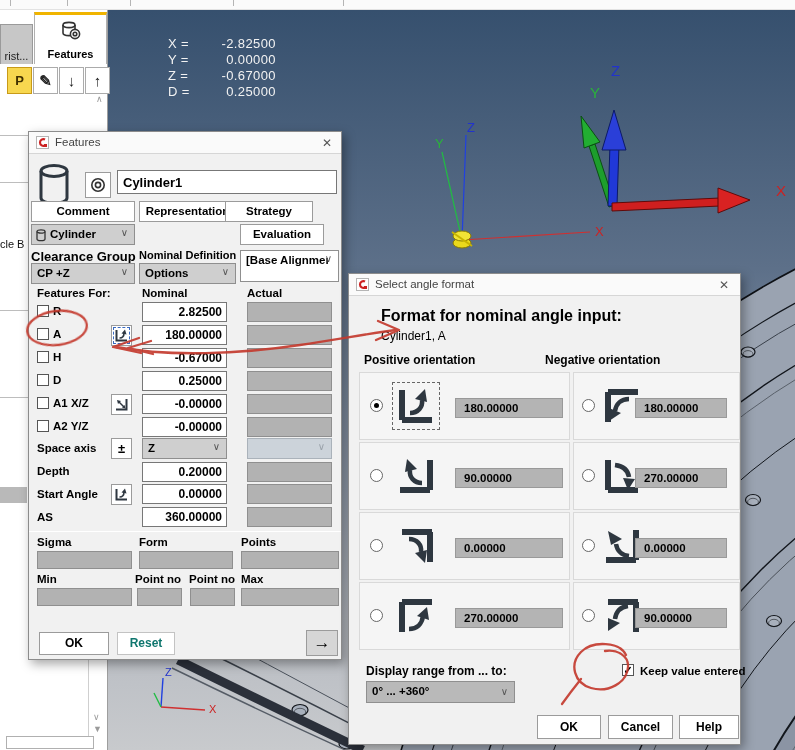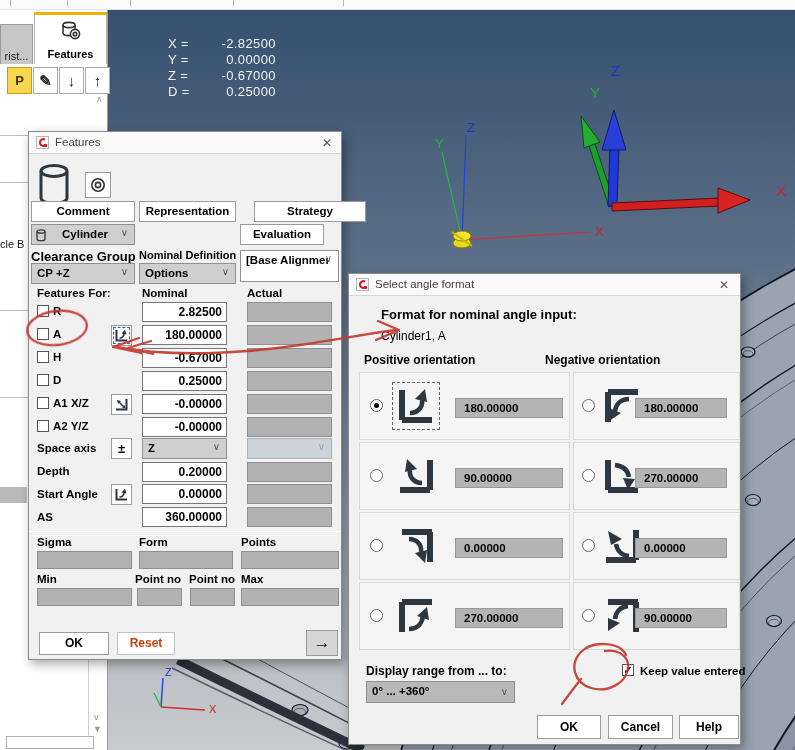--- a/index.html
+++ b/index.html
@@ -53,21 +53,21 @@
               border-bottom:1px solid #d6d6d6; }
   .titlebar .t { position:absolute; left:26px; top:4px; font-size:11.5px; color:#444; }
   .close-x { position:absolute; top:3px; width:16px; height:16px; font-size:12px; color:#555;
              text-align:center; line-height:16px; cursor:default; }
   .appico { position:absolute; left:7px; top:4px; }
 
   .abs { position:absolute; }
   .lab { position:absolute; font-weight:bold; font-size:11.5px; color:#000; white-space:nowrap; }
   .btn { position:absolute; background:#fff; border:1px solid #9b9b9b; font-weight:bold;
          font-size:11.5px; color:#000; text-align:center; }
-  .btn.disabled { color:#c2410c; border-color:#c3c3c3;text-align:center; }
+  .btn.disabled { color:#0f766e; border-color:#c3c3c3;text-align:center; }
   .field { position:absolute; background:#fff; border:1px solid #777; font-weight:bold;
            font-size:12px; text-align:right; padding:2px 4px 0 0; color:#000; }
   .gfield { position:absolute; background:#b2b2b2; border:1px solid #8f8f8f; }
   .sel { position:absolute; background:#cfcfcf; border:1px solid #8f8f8f; font-weight:bold;
          font-size:11.5px; color:#000; padding:3px 0 0 5px; }
   .sel .dd { position:absolute; right:2px; top:2px; width:15px; text-align:center;
              color:#555; font-weight:normal; font-size:10px; }
   .sel.white { background:#fff; }
   .sel.dis { background:#ccd3da; border-color:#aab2ba; }
   .cb { position:absolute; width:12px; height:12px; background:#fff; border:1px solid #555; }
@@ -252,26 +252,27 @@
         <ellipse cx="19" cy="9" rx="13" ry="5.5"></ellipse>
         <path d="M6 9 V36 M32 9 V36 M6 36 A13 5.5 0 0 0 32 36"></path>
       </g>
     </svg>
     <div class="ibtn" style="left:56px; top:40px; width:26px; height:26px">
       <svg width="16" height="16" style="margin-top:4px">
         <circle cx="8" cy="8" r="6.2" fill="none" stroke="#333" stroke-width="1.6"></circle>
         <circle cx="8" cy="8" r="2.6" fill="none" stroke="#333" stroke-width="1.6"></circle>
       </svg>
     </div>
+    <input class="namein" style="left: 88px; top: 38px; width: 220px; height: 24px;" value="Cylinder1">
 
     <div class="btn" style="left:2px; top:69px; width:104px; height:21px; line-height:19px">Comment</div>
     <div class="btn" style="left:110px; top:69px; width:97px; height:21px; line-height:19px">Representation</div>
-    <div class="btn" style="left:225px; top:69px; width:112px; height:21px; line-height:19px">Strategy</div>
-
-    <div class="sel" style="left:2px; top:92px; width:104px; height:21px; padding-left:30px">
+    <div class="btn" style="left:196px; top:69px; width:88px; height:21px; line-height:19px">Strategy</div>
+
+    <div class="sel" style="left:2px; top:92px; width:104px; height:21px; padding-left:18px">
       <svg class="abs" style="left:4px; top:4px" width="10" height="13">
         <g fill="none" stroke="#333" stroke-width="1.3">
           <ellipse cx="5" cy="2.5" rx="4" ry="1.7"></ellipse>
             <path d="M1 2.5 V10 A4 1.7 0 0 0 9 10 V2.5"></path>
         </g>
       </svg>
       <span>Cylinder</span>
       <span class="dd">∨</span>
     </div>
     <div class="btn" style="left:211px; top:92px; width:84px; height:21px; line-height:19px">Evaluation</div>
@@ -392,21 +393,21 @@
     <div class="titlebar">
       <svg class="appico" width="13" height="13">
         <rect x="0.5" y="0.5" width="12" height="12" fill="#fff" stroke="#b5b5b5"></rect>
         <path d="M9 3.5 A3.4 3.4 0 1 0 9 9.5" fill="none" stroke="#cc2222" stroke-width="2.2"></path>
         <rect x="8" y="8" width="3" height="3" fill="#cc2222"></rect>
       </svg>
       <span class="t">Select angle format</span>
       <span class="close-x" style="right:8px">✕</span>
     </div>
 
-    <div class="lab" style="left:32px; top:33px; font-size:13px">Format for nominal angle input:</div>
+    <div class="lab" style="left:32px; top:33px; font-size:16px">Format for nominal angle input:</div>
     <div class="abs" style="left:32px; top:55px; font-size:12px; color:#000">Cylinder1, A</div>
     <div class="lab" style="left:15px; top:79px; font-size:12px">Positive orientation</div>
     <div class="lab" style="left:196px; top:79px; font-size:12px">Negative orientation</div>
 
     <div class="card" style="left:10px; top:98px; width:211px; height:68px">
       <span class="radio checked" style="left:10px; top:26px"></span>
       <svg class="aicon sel-outline" style="left:36px; top:13px" width="40" height="40">
         <rect x="3" y="4" width="6" height="30" fill="#2e3740"></rect>
           <rect x="6" y="31" width="30" height="6" fill="#2e3740"></rect>
         <path d="M14 27 C22 27 27 21 26 14" fill="none" stroke="#2e3740" stroke-width="4.5"></path>

